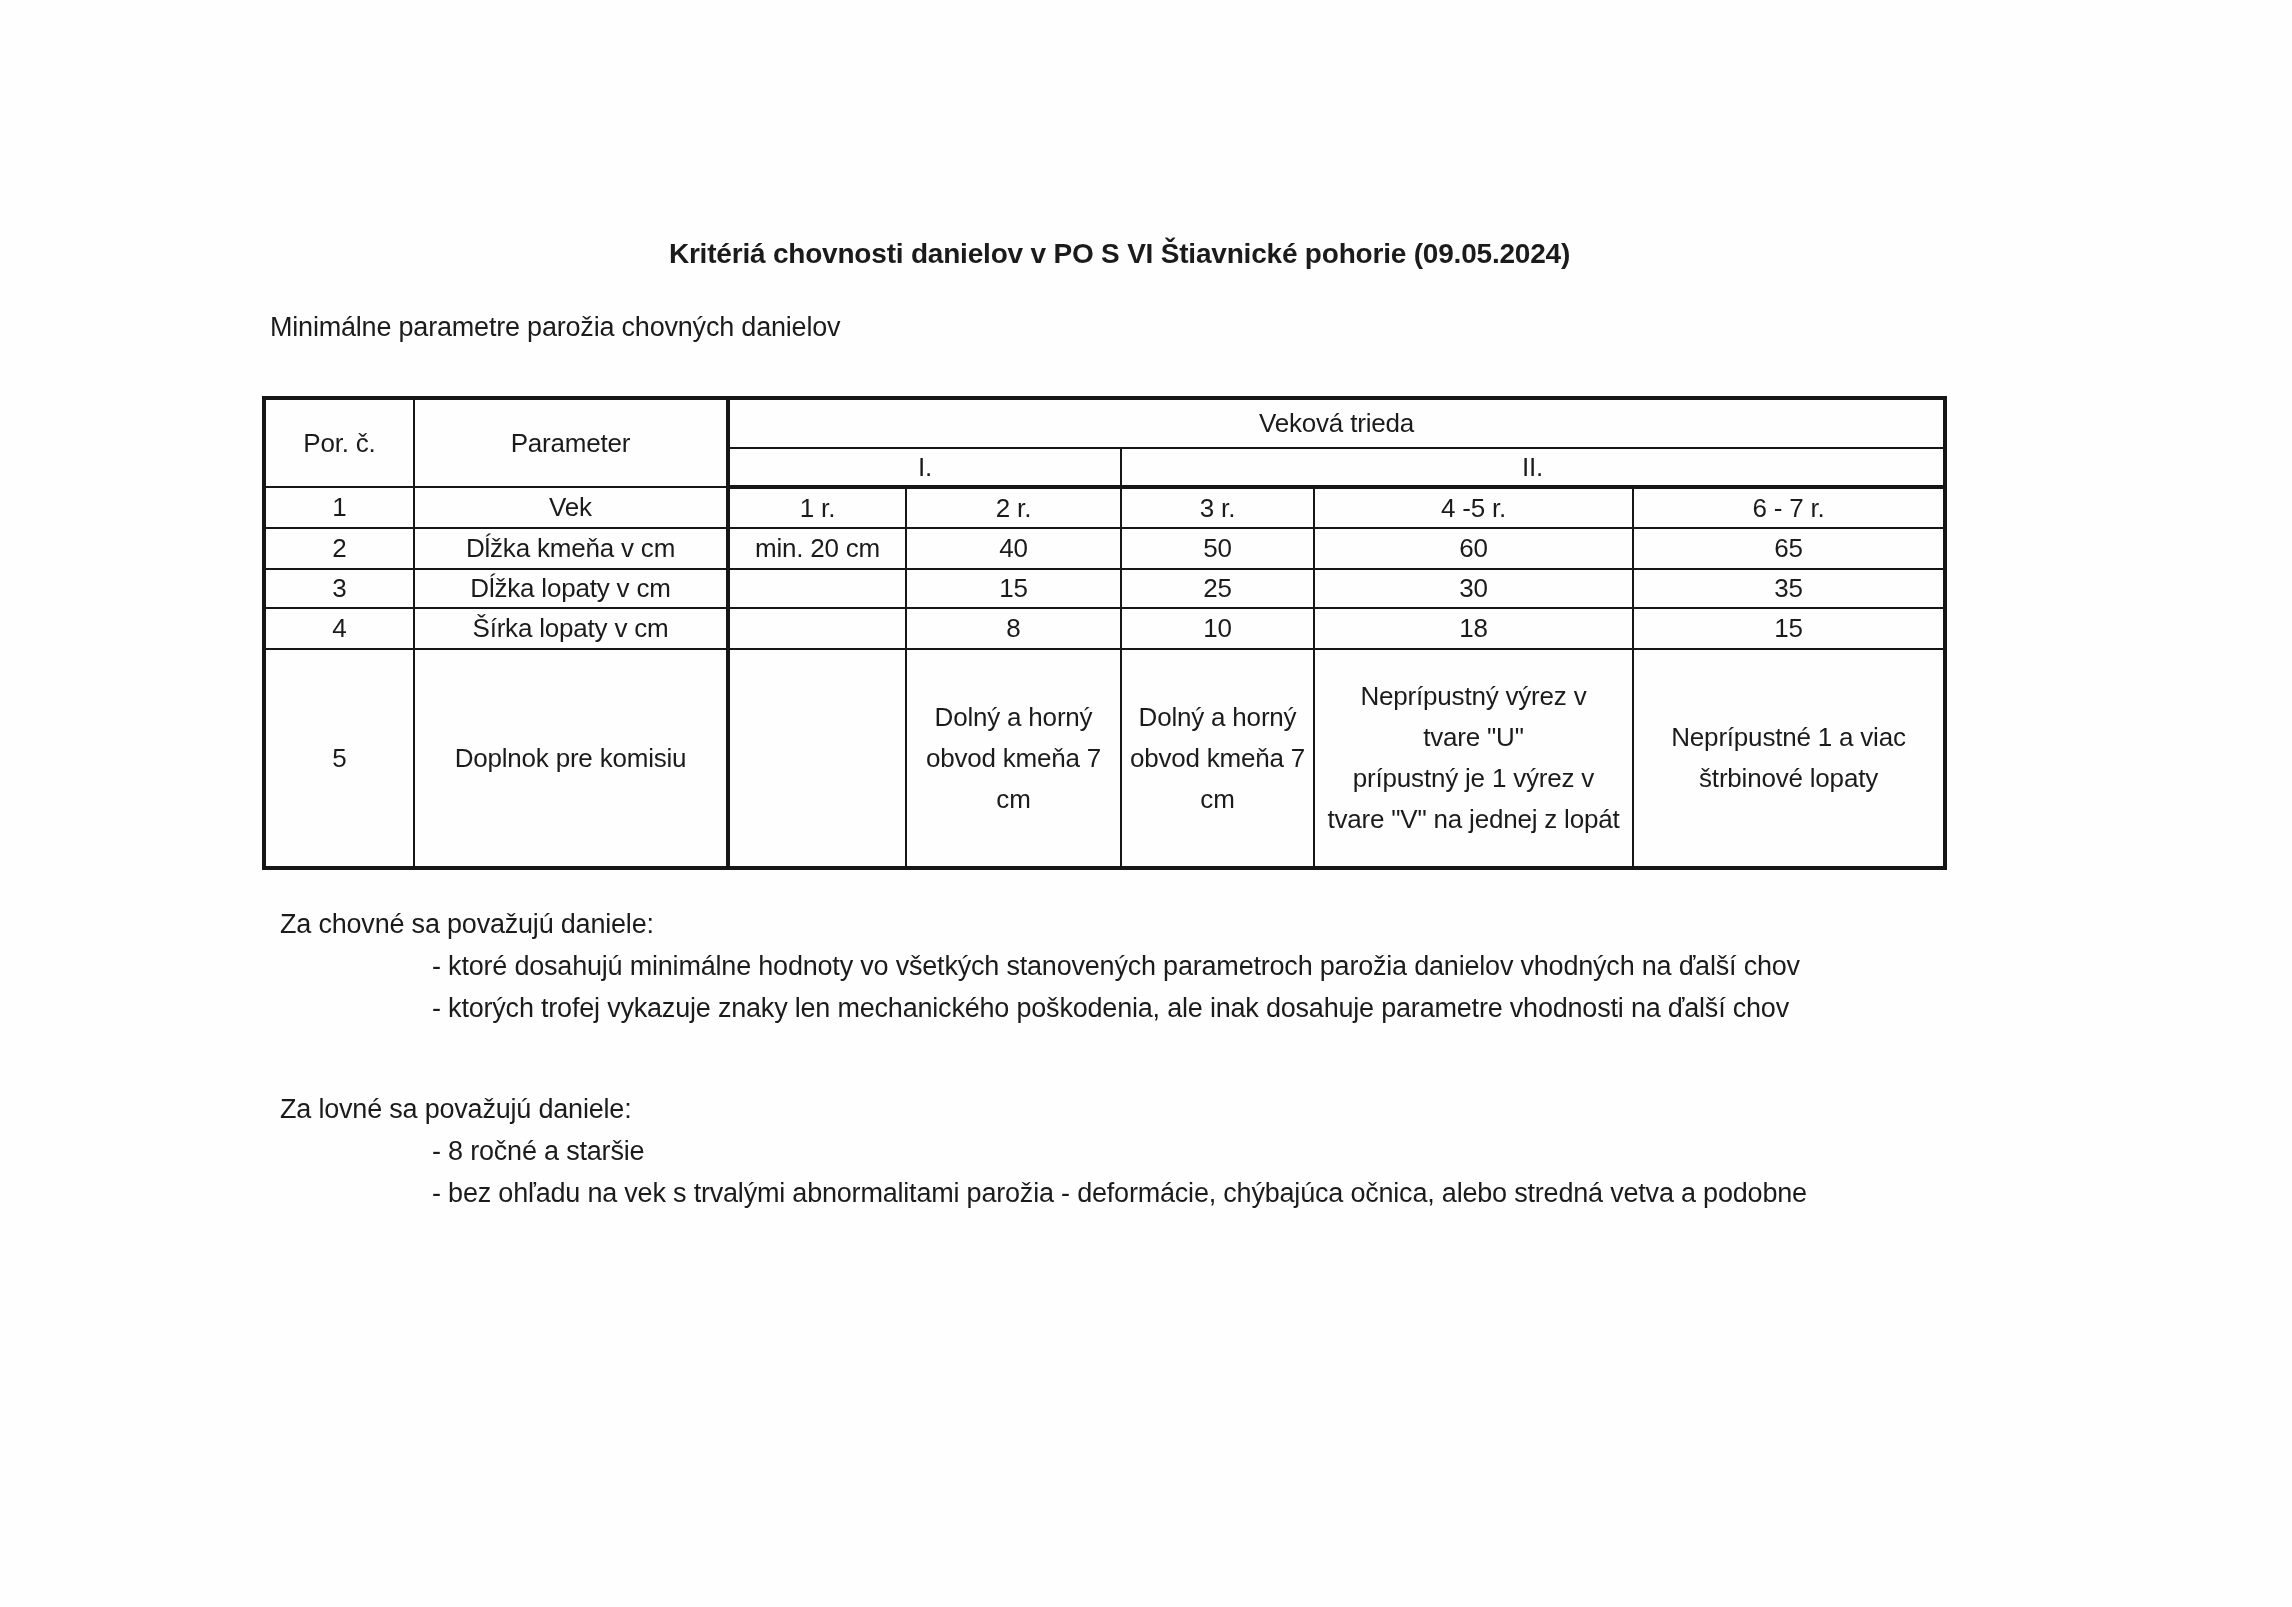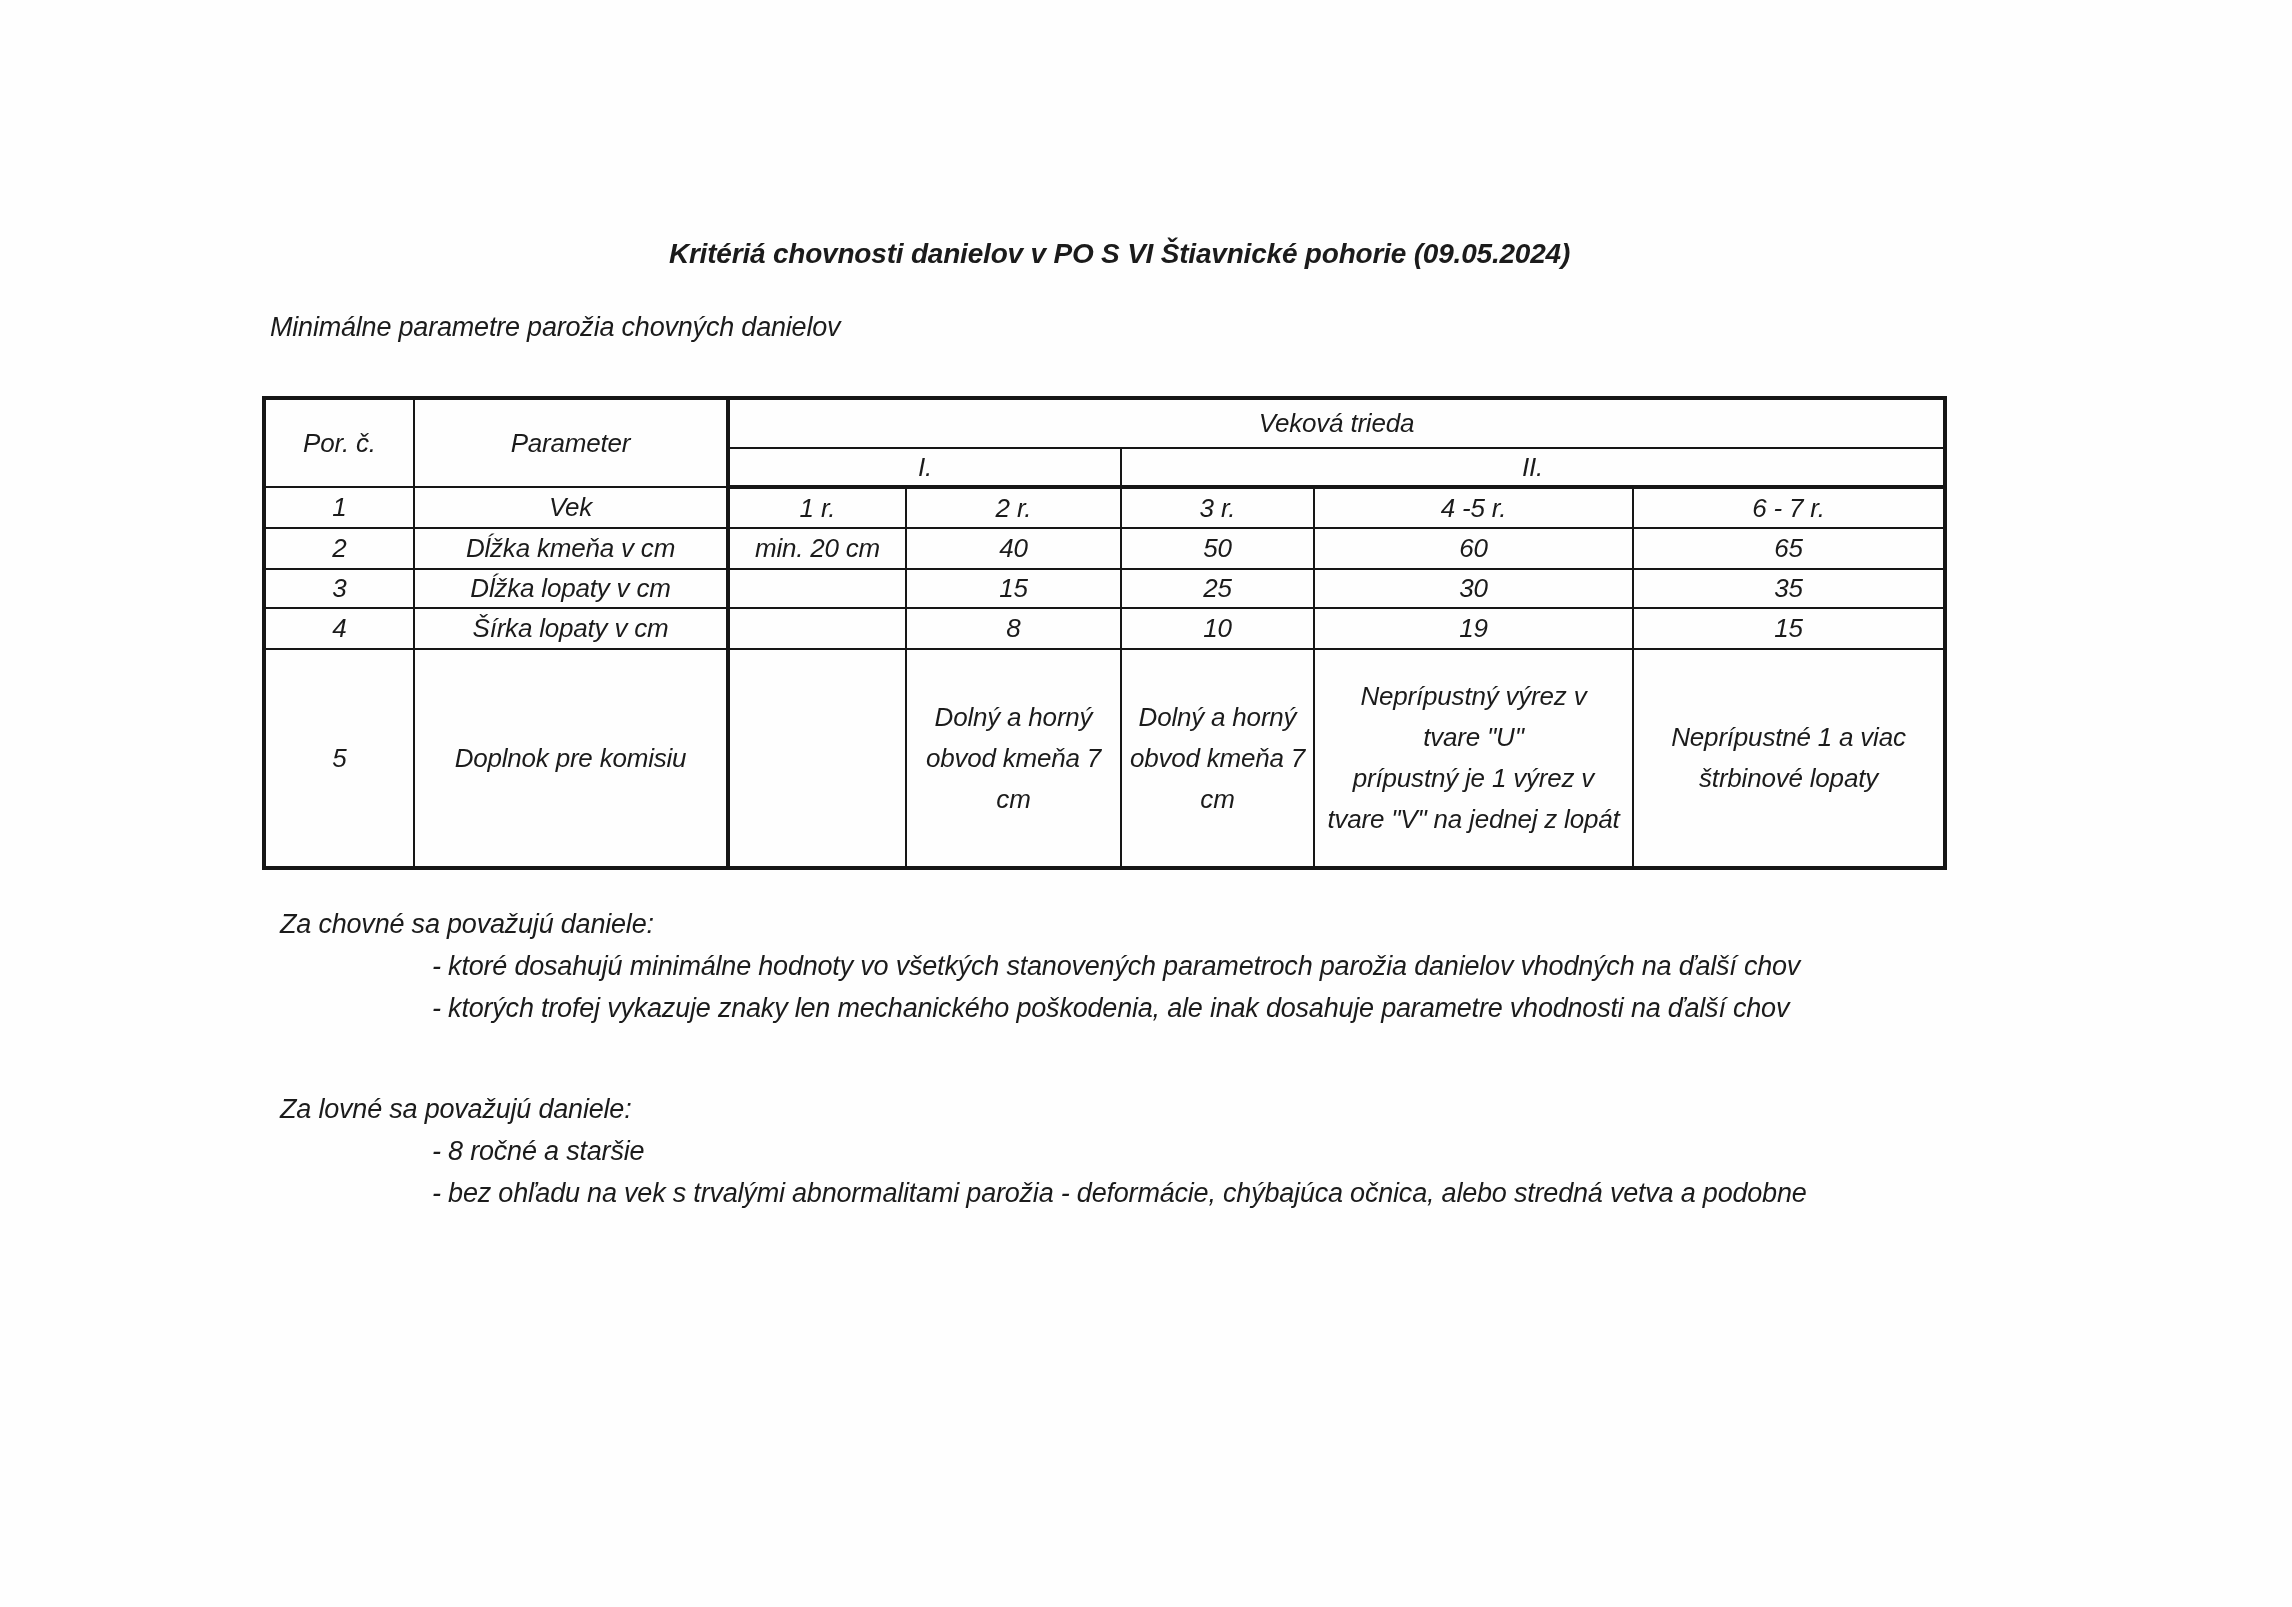--- a/index.html
+++ b/index.html
@@ -10,21 +10,20 @@
     background: #fefefe;
     font-family: "Liberation Sans", "DejaVu Sans", sans-serif;
     color: #1b1b1b;
     overflow: hidden;
   }
   .page {
     position: relative;
     width: 2293px;
     height: 1564px;
     letter-spacing: -0.2px;
-    font-style: italic;
   }
   .doc-title {
     position: absolute;
     left: 0;
     top: 238px;
     width: 2239px;
     text-align: center;
     font-size: 28px;
     font-weight: bold;
     margin: 0;
@@ -135,21 +134,21 @@
         <td class="c">25</td>
         <td class="c">30</td>
         <td class="c">35</td>
       </tr>
       <tr class="r-4">
         <td class="c">4</td>
         <td class="l thick-r">Šírka lopaty v cm</td>
         <td class="l"></td>
         <td class="c">8</td>
         <td class="c">10</td>
-        <td class="c">19</td>
+        <td class="c">18</td>
         <td class="c">15</td>
       </tr>
       <tr class="r-5">
         <td class="c">5</td>
         <td class="l thick-r">Doplnok pre komisiu</td>
         <td class="l"></td>
         <td class="l wrap">Dolný a horný obvod kmeňa 7 cm</td>
         <td class="l wrap">Dolný a horný obvod kmeňa 7 cm</td>
         <td class="l wrap">Neprípustný výrez v
 tvare "U"

